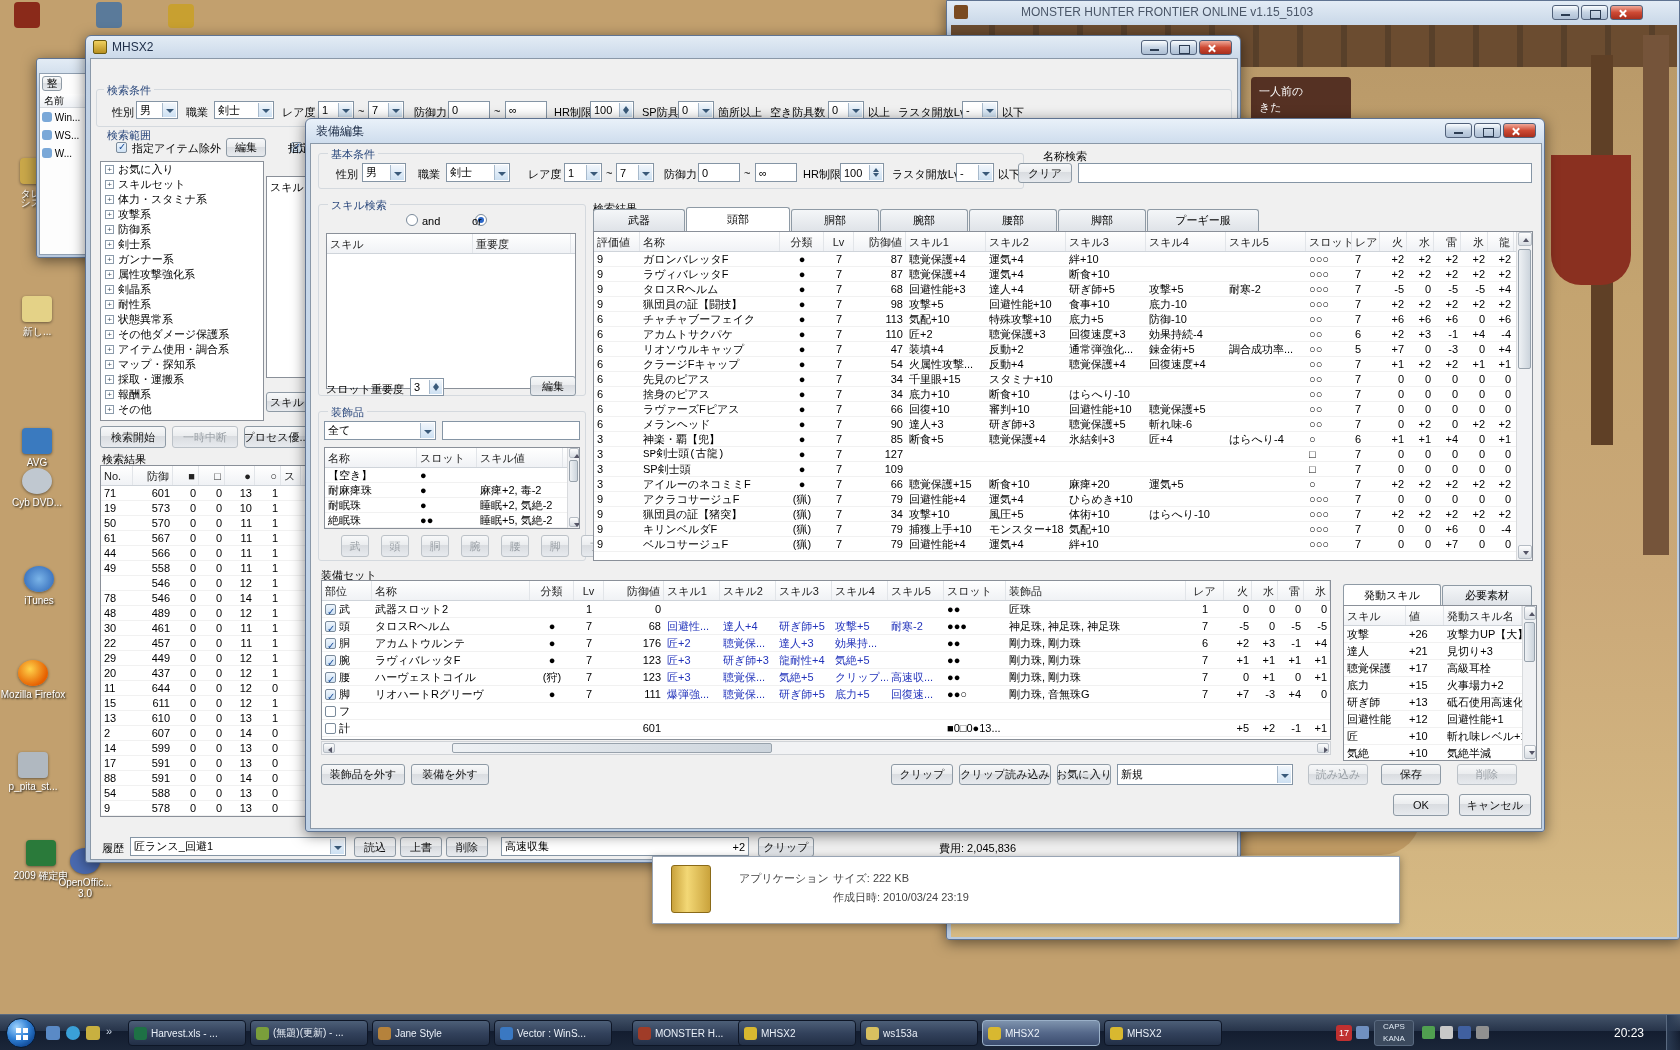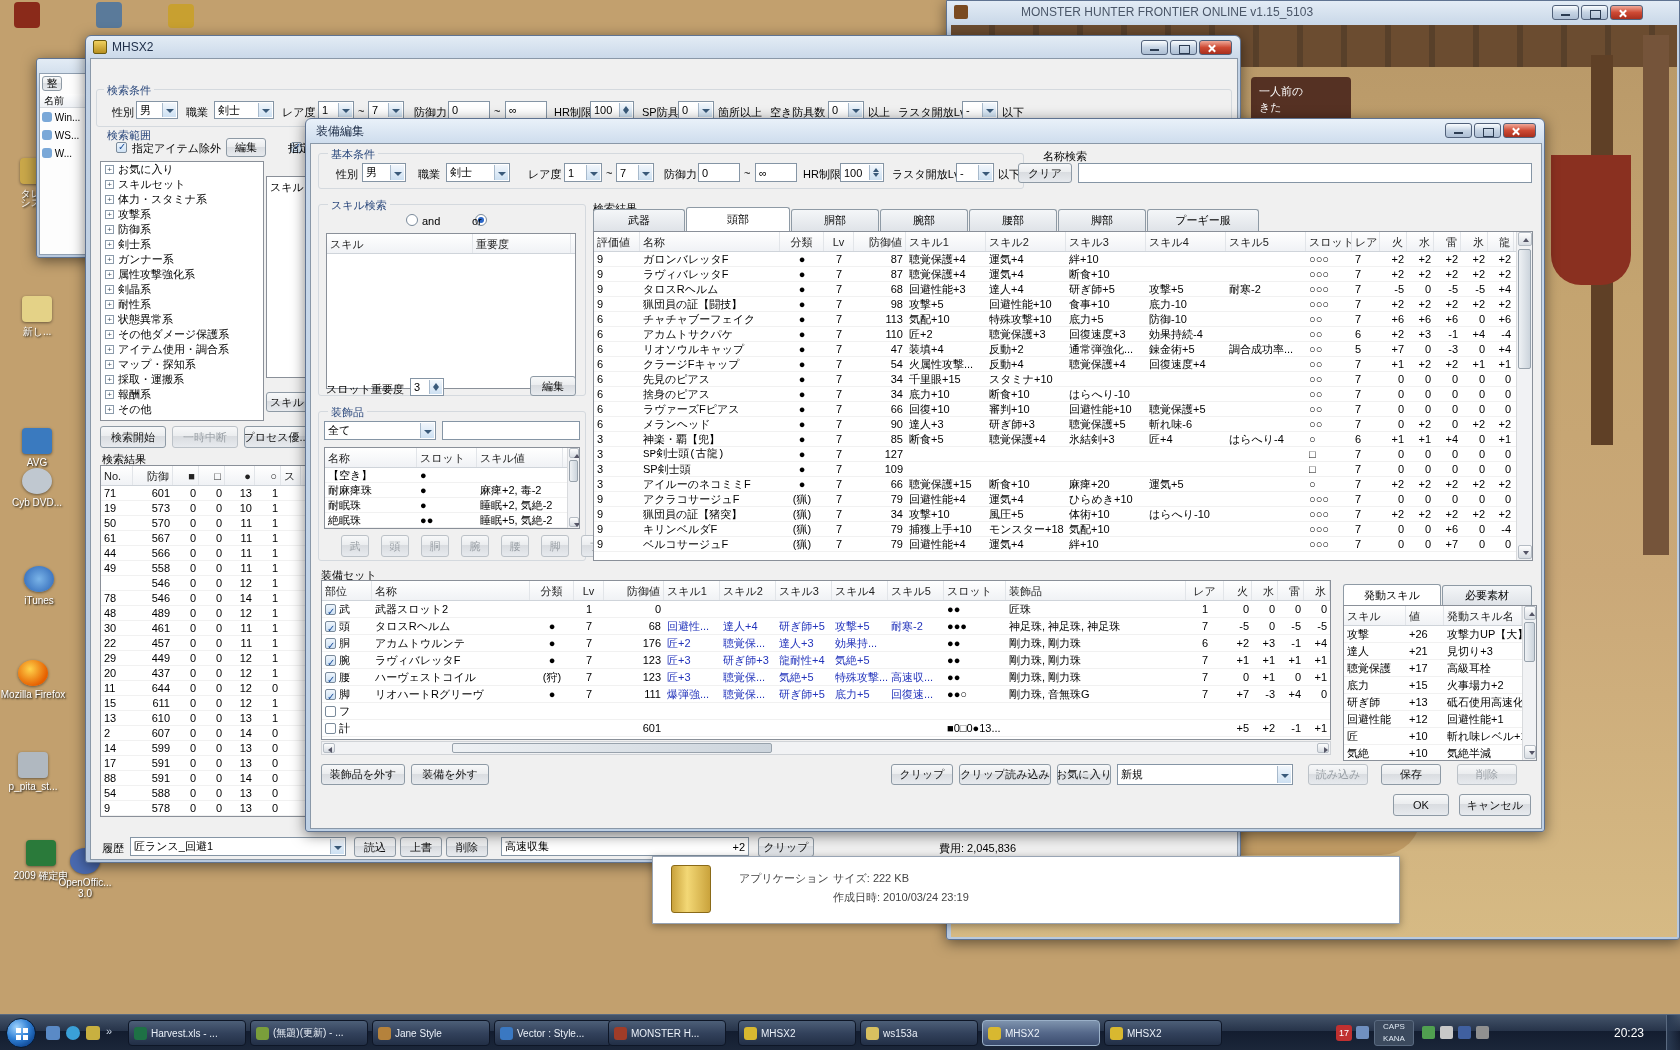--- a/index.html
+++ b/index.html
@@ -1120,21 +1120,21 @@
       </div>
       <div class="tr">
         <div class="td a-l" style="width: 50px;"><span class="cb on"></span><span>腰</span></div>
         <div class="td a-l" style="width: 158px;">ハーヴェストコイル</div>
         <div class="td a-c" style="width: 44px;">(狩)</div>
         <div class="td a-c" style="width: 30px;">7</div>
         <div class="td a-r" style="width: 60px;">123</div>
         <div class="td a-l blue" style="width: 56px;">匠+3</div>
         <div class="td a-l blue" style="width: 56px;">聴覚保...</div>
         <div class="td a-l blue" style="width: 56px;">気絶+5</div>
-        <div class="td a-l blue" style="width: 56px;">特殊攻撃...</div>
+        <div class="td a-l blue" style="width: 56px;">クリップ...</div>
         <div class="td a-l blue" style="width: 56px;">高速収...</div>
         <div class="td a-l ovf" style="width: 62px;">●●</div>
         <div class="td a-l" style="width: 180px;">剛力珠, 剛力珠</div>
         <div class="td a-c" style="width: 38px;">7</div>
         <div class="td a-r" style="width: 28px;">0</div>
         <div class="td a-r" style="width: 26px;">+1</div>
         <div class="td a-r" style="width: 26px;">0</div>
         <div class="td a-r" style="width: 26px;">+1</div>
       </div>
       <div class="tr">
@@ -1293,23 +1293,23 @@
   <div class="tbtn" style="left:250px">
       <span class="chip" style="background: rgb(122, 158, 59);"></span>
       <span>(無題)(更新) - ...</span>
     </div>
   <div class="tbtn" style="left:372px">
       <span class="chip" style="background: rgb(181, 130, 60);"></span>
       <span>Jane Style</span>
     </div>
   <div class="tbtn" style="left:494px">
       <span class="chip" style="background: rgb(58, 120, 194);"></span>
-      <span>Vector : Style...</span>
-    </div>
-  <div class="tbtn" style="left:608px">
+      <span>Vector : WinS...</span>
+    </div>
+  <div class="tbtn" style="left:632px">
       <span class="chip" style="background: rgb(160, 60, 40);"></span>
       <span>MONSTER H...</span>
     </div>
   <div class="tbtn" style="left:738px">
       <span class="chip" style="background: rgb(216, 184, 48);"></span>
       <span>MHSX2</span>
     </div>
   <div class="tbtn" style="left:860px">
       <span class="chip" style="background: rgb(216, 192, 96);"></span>
       <span>ws153a</span>

